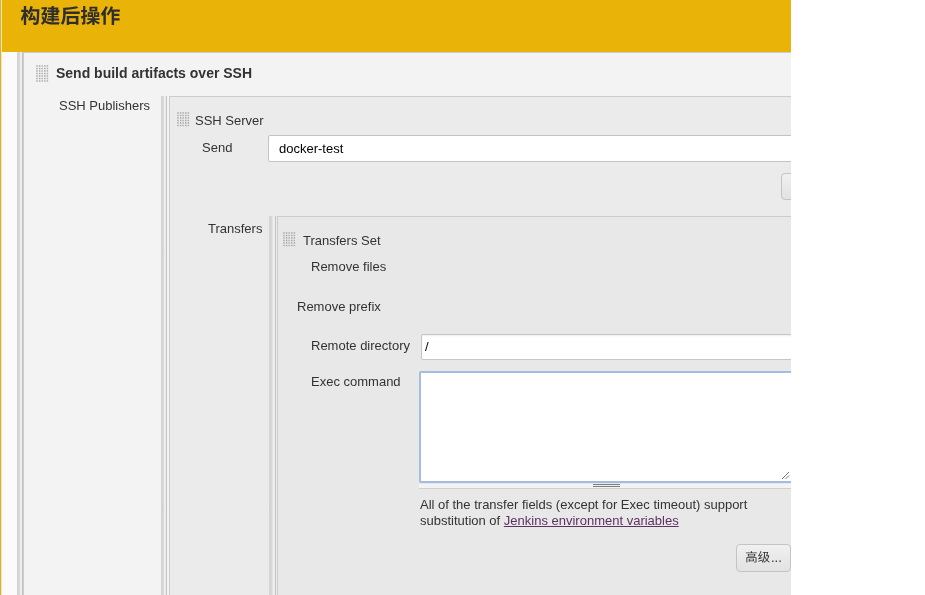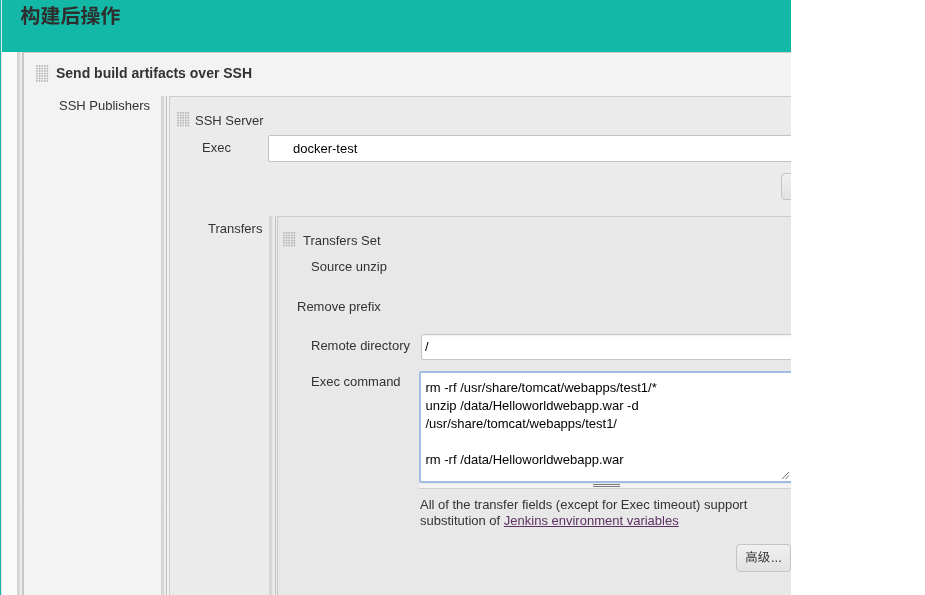--- a/index.html
+++ b/index.html
@@ -1,14 +1,14 @@
 <!DOCTYPE html>
 <html><head><meta charset="utf-8"><style>
 html,body{margin:0;padding:0}
-#page{position:relative;width:791px;height:595px;background:#14b8a6;overflow:hidden;
+#page{position:relative;width:791px;height:595px;background:#eab308;overflow:hidden;
  font-family:"Liberation Sans",sans-serif;font-size:13px;color:#333}
 .t{position:absolute;line-height:15px;white-space:pre}
 .box{position:absolute;box-sizing:border-box}
 .btn{position:absolute;box-sizing:border-box;border:1px solid #c4c4c4;border-radius:4px;
  background:linear-gradient(180deg,#f0f0f0,#e2e2e2)}
 </style></head><body>
 <div id="page">
 
 <div style="position:absolute;left:1px;top:0;width:1px;height:595px;background:#e3e3e3"></div>
 
@@ -169,23 +169,23 @@
         <rect x="2.9" y="12.8" width="1.3" height="1.3" fill="#969696"></rect>
         <rect x="3.4" y="13.3" width="1.1" height="1.1" fill="#c9c9c9"></rect>
         <rect x="5.5" y="12.8" width="1.3" height="1.3" fill="#969696"></rect>
         <rect x="6.0" y="13.3" width="1.1" height="1.1" fill="#c9c9c9"></rect>
         <rect x="8.1" y="12.8" width="1.3" height="1.3" fill="#969696"></rect>
         <rect x="8.6" y="13.3" width="1.1" height="1.1" fill="#c9c9c9"></rect>
         <rect x="10.7" y="12.8" width="1.3" height="1.3" fill="#969696"></rect>
         <rect x="11.2" y="13.3" width="1.1" height="1.1" fill="#c9c9c9"></rect>
       </svg></div>
 <div class="t" style="left:195px;top:112.5px">SSH Server</div>
-<div class="t" style="left:202px;top:140px">Exec</div>
+<div class="t" style="left:202px;top:140px">Send</div>
 <div class="box" style="left:268px;top:135px;width:570.5px;height:27px;background:#fff;border:1px solid #c3c3c3;border-radius:2px"></div>
-<div class="t" style="left:293px;top:141px;color:#000">docker-test</div>
+<div class="t" style="left:279px;top:141px;color:#000">docker-test</div>
 <div style="position:absolute;left:826px;top:144.8px;width:0;height:0;border-left:3.1px solid transparent;border-right:3.1px solid transparent;border-top:6px solid #1c1c1c"></div>
 <div style="position:absolute;left:849px;top:136.5px;width:16px;height:16px"><svg width="16" height="16" viewBox="0 0 16 16">
         <circle cx="8" cy="8" r="7.7" fill="#2e5881"></circle>
         <circle cx="8" cy="8" r="6.3" fill="#3e6da0" stroke="#fff" stroke-width="1.2"></circle>
         <text x="8" y="12.3" text-anchor="middle" font-family="Liberation Serif" font-size="12" font-weight="bold" fill="#fff" stroke="#fff" stroke-width="0.45">?</text>
       </svg></div>
 
 <div class="btn" style="left:781px;top:173px;width:55px;height:27px">
       <svg style="position:absolute;left:8.2px;top:7.3px" width="27" height="15" viewBox="0 0 27 15">
         <g transform="translate(0.2,10.6) scale(0.0125,-0.0125)" fill="#333">
@@ -258,21 +258,21 @@
         <rect x="3.4" y="13.3" width="1.1" height="1.1" fill="#c9c9c9"></rect>
         <rect x="5.5" y="12.8" width="1.3" height="1.3" fill="#969696"></rect>
         <rect x="6.0" y="13.3" width="1.1" height="1.1" fill="#c9c9c9"></rect>
         <rect x="8.1" y="12.8" width="1.3" height="1.3" fill="#969696"></rect>
         <rect x="8.6" y="13.3" width="1.1" height="1.1" fill="#c9c9c9"></rect>
         <rect x="10.7" y="12.8" width="1.3" height="1.3" fill="#969696"></rect>
         <rect x="11.2" y="13.3" width="1.1" height="1.1" fill="#c9c9c9"></rect>
       </svg></div>
 <div class="t" style="left:303px;top:232.5px">Transfers Set</div>
 
-<div class="t" style="left:311px;top:258.5px">Source unzip</div>
+<div class="t" style="left:311px;top:258.5px">Remove files</div>
 <div style="position:absolute;left:803px;top:257px;width:16px;height:16px"><svg width="16" height="16" viewBox="0 0 16 16">
         <circle cx="8" cy="8" r="7.7" fill="#2e5881"></circle>
         <circle cx="8" cy="8" r="6.3" fill="#3e6da0" stroke="#fff" stroke-width="1.2"></circle>
         <text x="8" y="12.3" text-anchor="middle" font-family="Liberation Serif" font-size="12" font-weight="bold" fill="#fff" stroke="#fff" stroke-width="0.45">?</text>
       </svg></div>
 
 <div class="t" style="left:297px;top:298.5px">Remove prefix</div>
 <div style="position:absolute;left:803px;top:296.5px;width:16px;height:16px"><svg width="16" height="16" viewBox="0 0 16 16">
         <circle cx="8" cy="8" r="7.7" fill="#2e5881"></circle>
         <circle cx="8" cy="8" r="6.3" fill="#3e6da0" stroke="#fff" stroke-width="1.2"></circle>
@@ -284,25 +284,20 @@
       <div class="t" style="left:3.5px;top:4.5px;color:#000">/</div>
     </div>
 <div style="position:absolute;left:803px;top:336px;width:16px;height:16px"><svg width="16" height="16" viewBox="0 0 16 16">
         <circle cx="8" cy="8" r="7.7" fill="#2e5881"></circle>
         <circle cx="8" cy="8" r="6.3" fill="#3e6da0" stroke="#fff" stroke-width="1.2"></circle>
         <text x="8" y="12.3" text-anchor="middle" font-family="Liberation Serif" font-size="12" font-weight="bold" fill="#fff" stroke="#fff" stroke-width="0.45">?</text>
       </svg></div>
 
 <div class="t" style="left:311px;top:373.5px">Exec command</div>
 <div class="box" style="left:419px;top:371px;width:374px;height:112px;background:#fff;border:2px solid #a3bce4;border-radius:2px">
-  <div class="t" style="left:4.5px;top:6px;line-height:18px;color:#000">rm -rf /usr/share/tomcat/webapps/test1/*
-unzip /data/Helloworldwebapp.war -d
-/usr/share/tomcat/webapps/test1/
-
-rm -rf /data/Helloworldwebapp.war</div>
   <svg style="position:absolute;right:1px;bottom:1px" width="9" height="9" viewBox="0 0 9 9">
         <path d="M8 1 L1 8 M8 4.5 L4.5 8" stroke="#777" stroke-width="1" fill="none"></path>
       </svg>
 </div>
 <div style="position:absolute;left:803px;top:374.5px;width:16px;height:16px"><svg width="16" height="16" viewBox="0 0 16 16">
         <circle cx="8" cy="8" r="7.7" fill="#2e5881"></circle>
         <circle cx="8" cy="8" r="6.3" fill="#3e6da0" stroke="#fff" stroke-width="1.2"></circle>
         <text x="8" y="12.3" text-anchor="middle" font-family="Liberation Serif" font-size="12" font-weight="bold" fill="#fff" stroke="#fff" stroke-width="0.45">?</text>
       </svg></div>
 <div style="position:absolute;left:419px;top:483.5px;width:374px;height:4px;background:#f3f3f3;border-bottom:1px solid #cfcfcf"></div>

